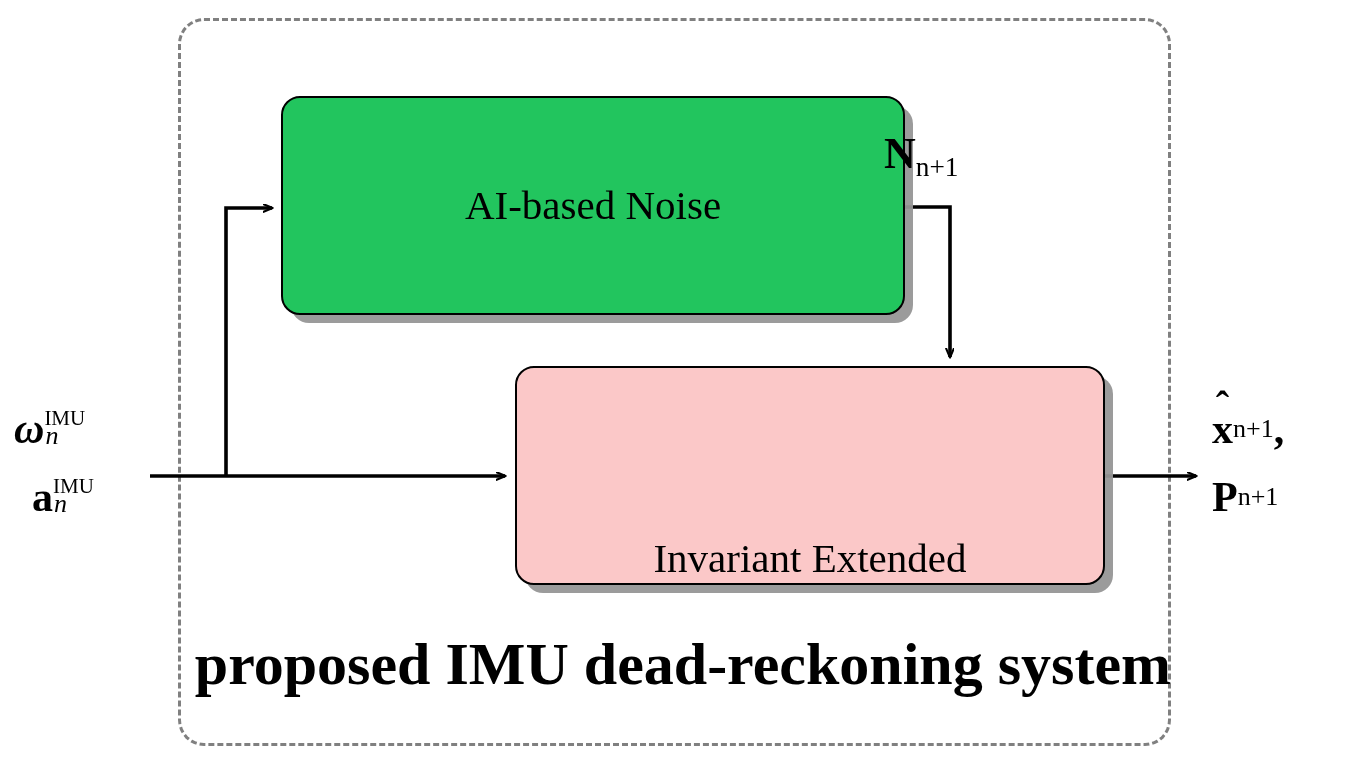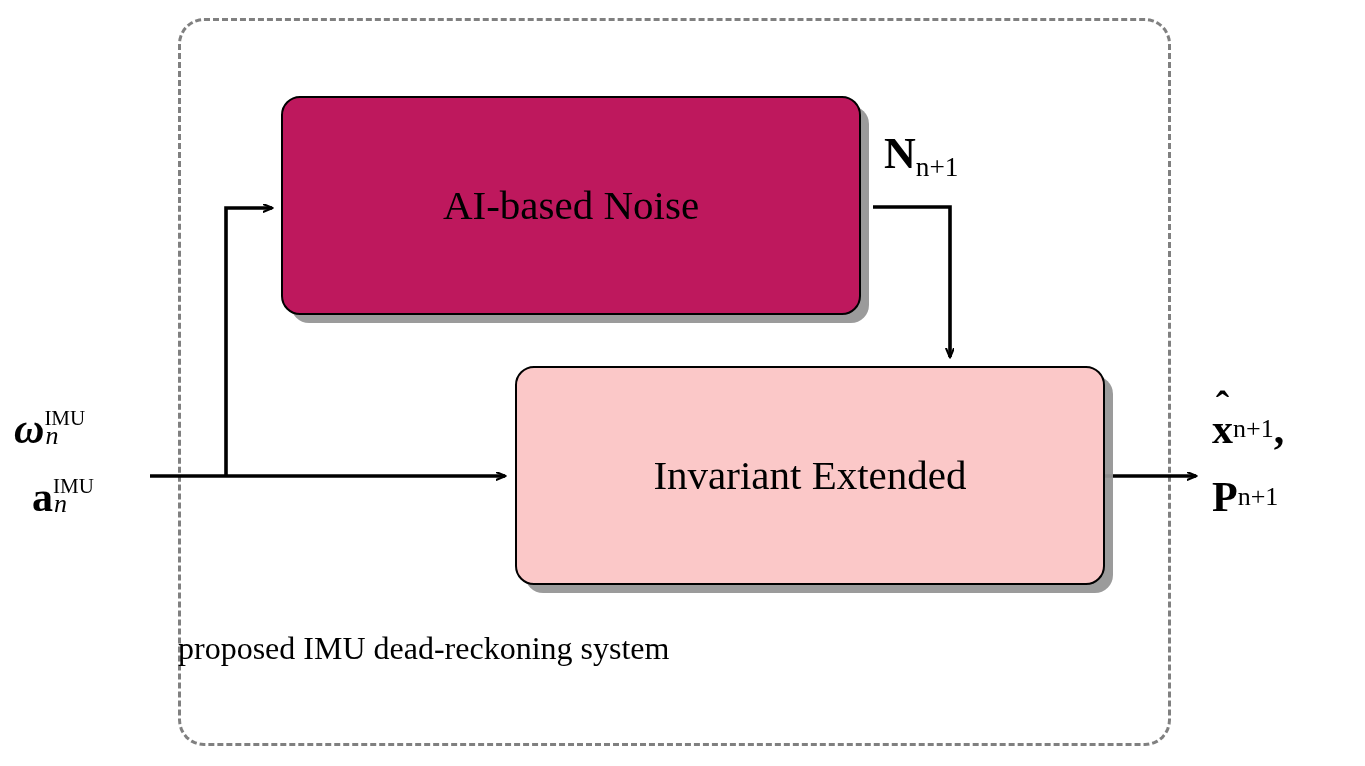--- a/index.html
+++ b/index.html
@@ -49,45 +49,47 @@
     align-items: center;
     justify-content: center;
     text-align: center;
     color: #000000;
     line-height: 1.22;
     box-shadow: 9px 9px 0 -1px rgba(150,150,150,0.95);
   }
   #box-adapter {
     left: 281px;
     top: 96px;
-    width: 580px;
+    width: 624px;
     height: 219px;
-    background: #be185d;
+    background: #22c55e;
     font-size: 41px;
   }
   #box-iekf {
     left: 515px;
     top: 366px;
     width: 590px;
     height: 219px;
     background: #fbc8c8;
     font-size: 41px;
+    justify-content: flex-end;
   }
   .box-line { display: block; white-space: nowrap; }
 
   
   #system-caption {
     position: absolute;
     left: 178px;
     top: 630px;
     width: 993px;
-    text-align: left;
-    font-size: 32px;
+    text-align: right;
+    font-size: 60px;
     color: #000000;
     white-space: nowrap;
+    font-weight: bold;
   }
 
   
   .math {
     position: absolute;
     color: #000000;
     font-family: "Liberation Serif", "DejaVu Serif", serif;
     line-height: 1.0;
     white-space: nowrap;
   }

